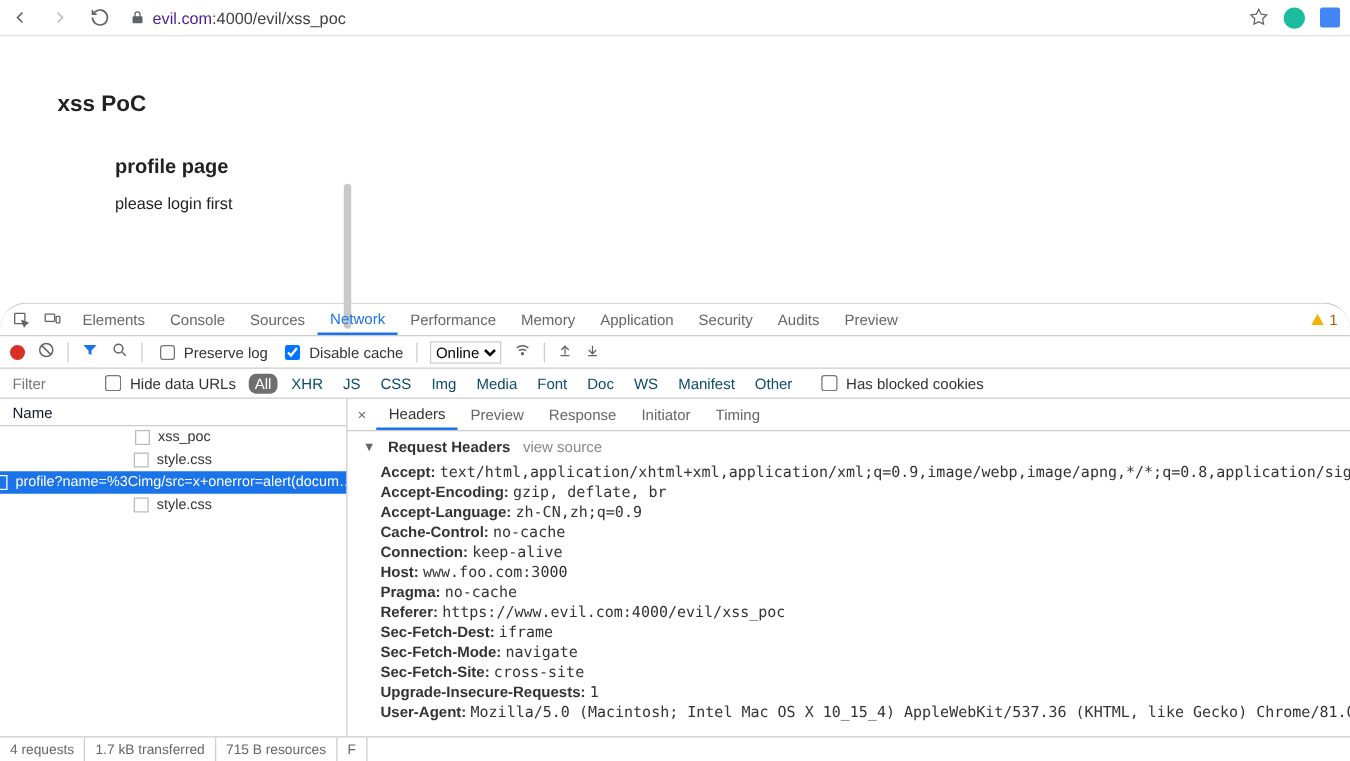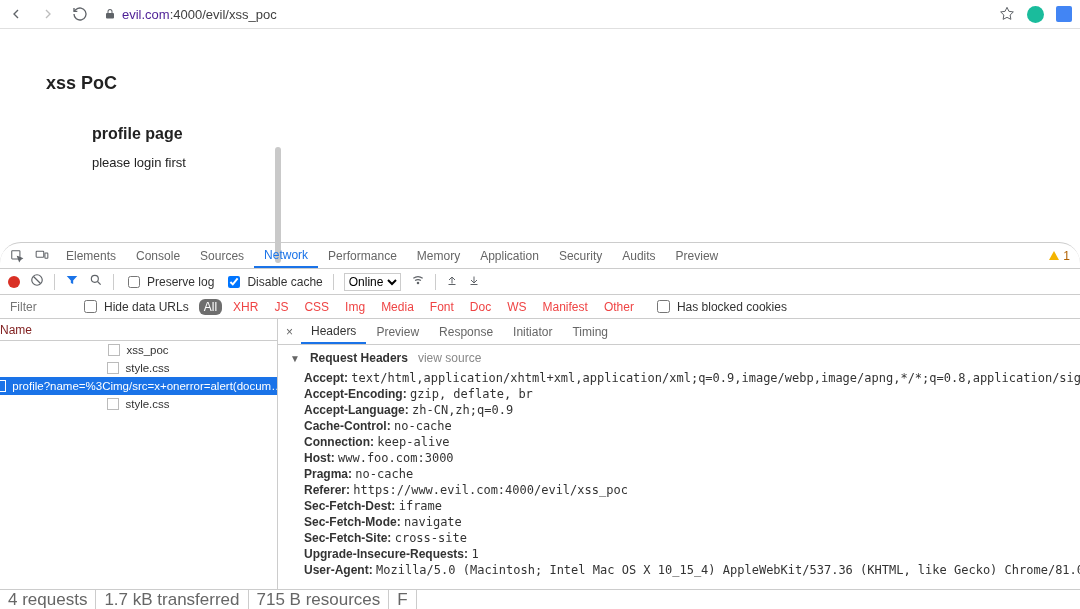--- a/index.html
+++ b/index.html
@@ -38,47 +38,47 @@
   .net-toolbar .rec { width:12px; height:12px; border-radius:50%; background:#d93025; }
   .net-toolbar .sep { width:1px; height:16px; background:#ccc; }
   .net-toolbar label { display:flex; align-items:center; gap:4px; }
   .net-toolbar input[type=checkbox]{ width:12px;height:12px; }
   .net-toolbar select { font-size:12px; border:1px solid #ccc; height:18px; background:#fff;}
   .tb-icon { color:#5f6368; cursor:pointer; }
   .funnel.active { color:#1a73e8; }
 
   .filter-row { height: 24px; display:flex; align-items:center; gap:10px; padding: 0 8px; border-bottom:1px solid #ccc; font-size:12px; color:#333;}
   .filter-row input.fb { border:none; outline:none; font-size:12px; width:58px; color:#999;}
-  .type-btn { padding: 1px 5px; border-radius:6px; cursor:pointer; color:#ef4444;}
+  .type-btn { padding: 1px 5px; border-radius:6px; cursor:pointer; color:#0c4a6e;}
   .type-btn.active { background:#6e6e6e; color:#fff;}
   .hbc { display:flex; align-items:center; gap:4px; margin-left:4px;}
 
   .net-body { flex:1; display:flex; min-height:0;}
   .req-list { width:278px; border-right:1px solid #ccc; display:flex; flex-direction:column;}
-  .req-list .hdr { height:22px; border-bottom:1px solid #ccc; display:flex; align-items:center; padding:0 0; font-size:12px; color:#7f1d1d; }
+  .req-list .hdr { height:22px; border-bottom:1px solid #ccc; display:flex; align-items:center; padding:0 10px; font-size:12px; color:#0f172a; }
   .req-list .row { height:18px; display:flex; align-items:center; padding:0 6px; font-size:11.5px; color:#333; gap:6px; white-space:nowrap; overflow:hidden; cursor:pointer;justify-content:center;}
   .req-list .row.sel { background:#1a73e8; color:#fff;}
   .fico { width:12px; height:12px; border:1px solid #bbb; background:#fff; flex:0 0 auto;}
   .row.sel .fico { border-color:#fff; background:#1a73e8;}
 
   .detail { flex:1; display:flex; flex-direction:column; min-width:0;}
   .detail-tabs { height:26px; display:flex; align-items:center; border-bottom:1px solid #ccc; font-size:12px; color:#666; }
   .detail-tabs .close { padding:0 8px; cursor:pointer; color:#666;}
   .detail-tabs .dtab { padding:0 10px; height:100%; display:flex; align-items:center; cursor:pointer;}
   .detail-tabs .dtab.active { color:#333; border-bottom:2px solid #1a73e8; margin-bottom:-1px;}
   .detail-body { flex:1; overflow:auto; padding: 6px 12px; font-size:12px;}
   .section-hdr { display:flex; align-items:center; gap:10px; color:#333; margin: 0 0 6px 0;}
   .section-hdr .tri { font-size:10px; color:#666;}
   .section-hdr .title { font-weight:700; }
   .section-hdr .vs { color:#888;}
   .hdr-line { margin: 2px 0 2px 14px; font-family: Menlo, Consolas, monospace; font-size:12px; color:#333; white-space:pre; }
   .hdr-line .k { font-weight:700; font-family: -apple-system, Arial, sans-serif; }
   .hdr-line .v { color:#333; }
 
-  .status-bar { height:20px; border-top:1px solid #ccc; display:flex; align-items:center; font-size:17px; color:#666;}
+  .status-bar { height:20px; border-top:1px solid #ccc; display:flex; align-items:center; font-size:11px; color:#666;}
   .status-bar .cell { padding:0 8px; border-right:1px solid #ccc; height:100%; display:flex; align-items:center;}
 </style>
 </head>
 <body>
 
 <div class="browser-bar">
   <div class="nav-icons">
     <span class="icon">
         <svg width="16" height="16" viewBox="0 0 24 24" fill="none" stroke="#5f6368" stroke-width="2">
           <path d="M15 18l-6-6 6-6"></path>

